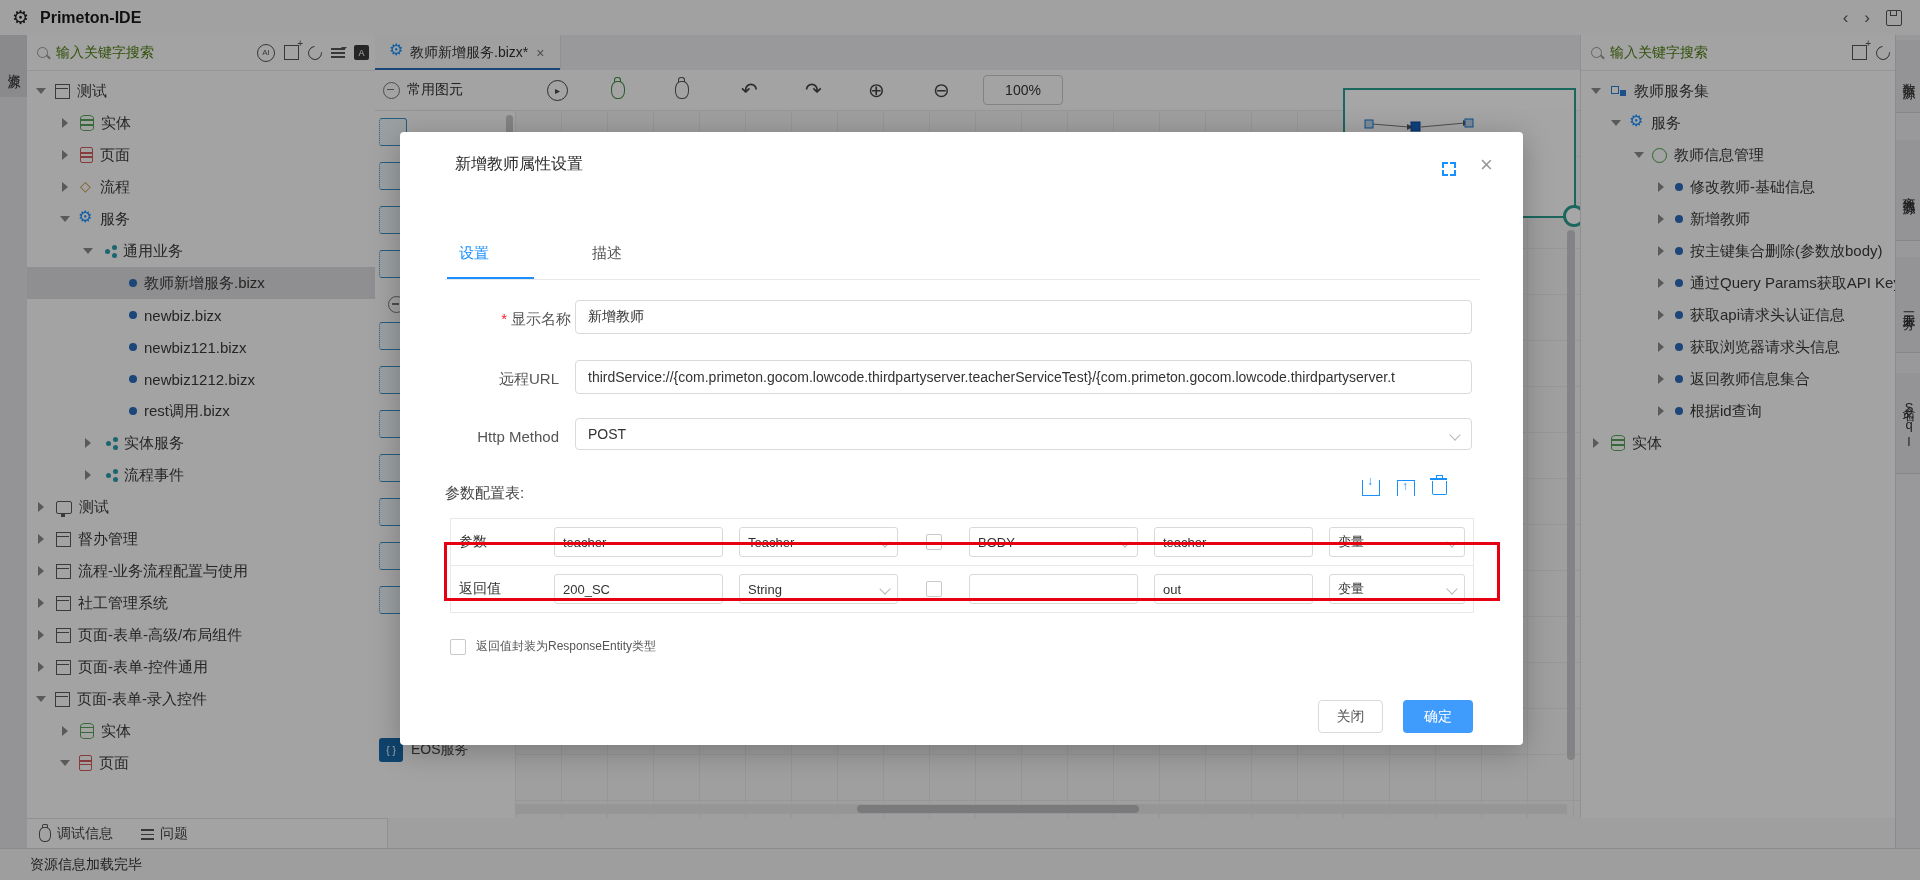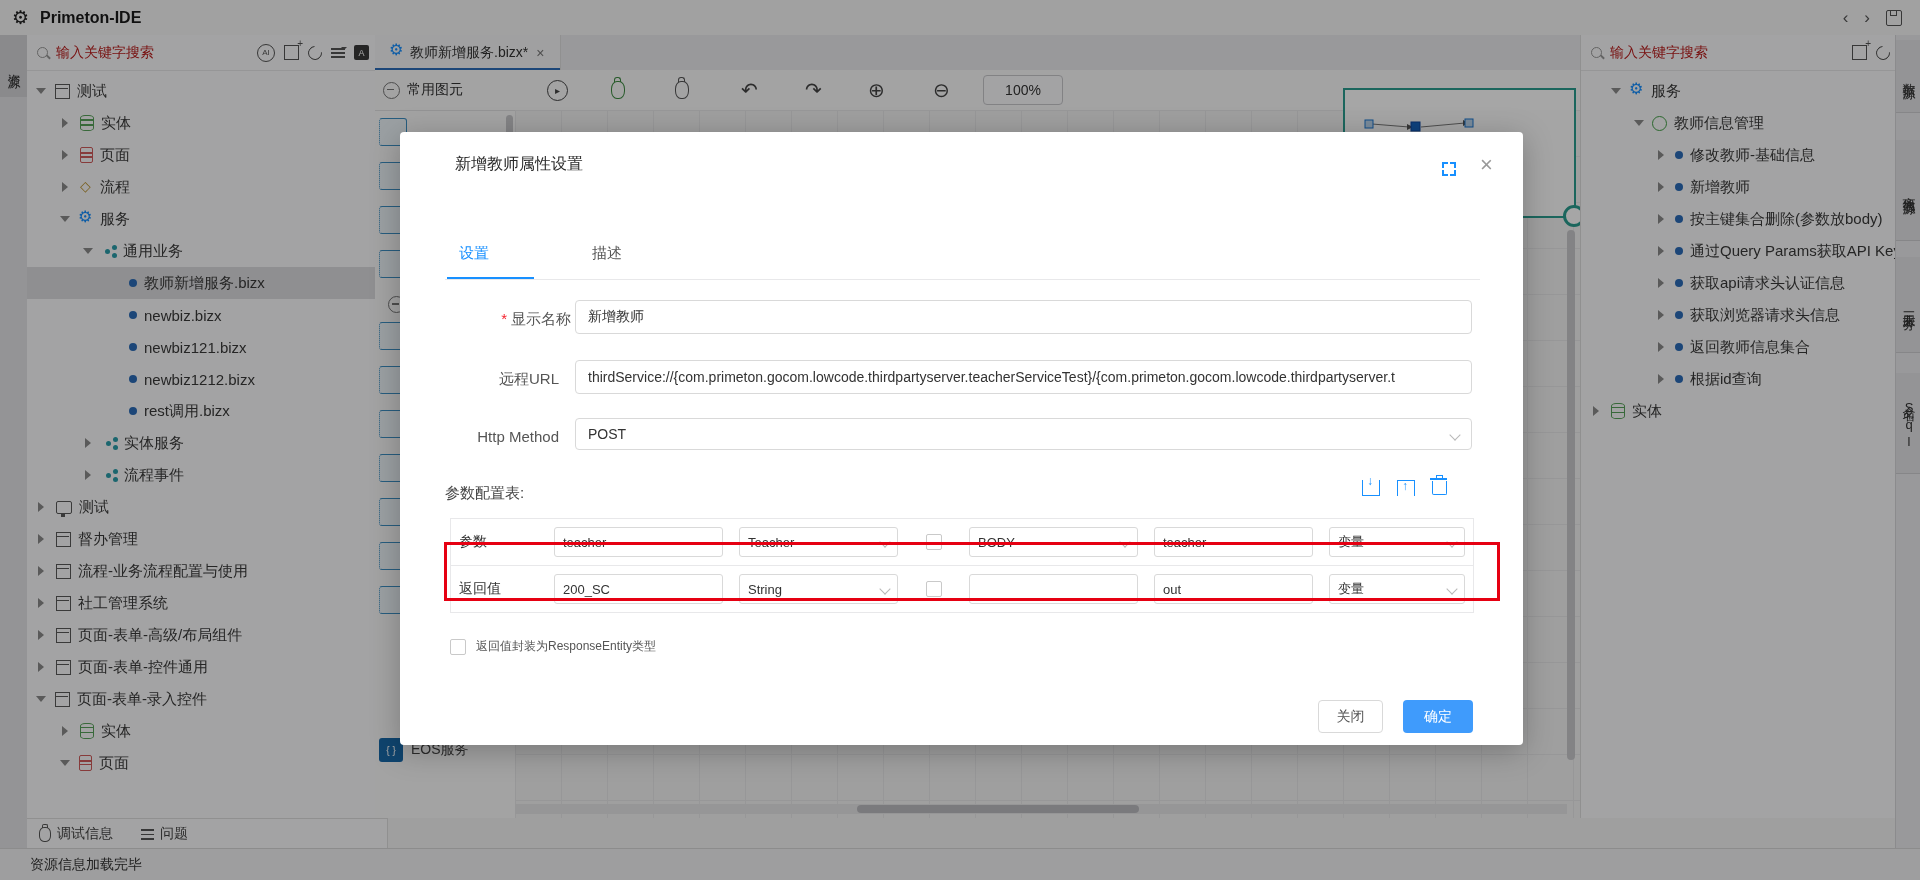--- a/index.html
+++ b/index.html
@@ -20,21 +20,21 @@
   .left-rail{left:0;top:35px;width:27px;height:813px;background:#e3e3e6;border-right:1px solid #d0d0d3;}
   .left-rail-tab{position:absolute;left:0;top:0;width:27px;height:62px;background:#d4d4d8;
                  writing-mode:vertical-rl;text-orientation:upright;display:flex;align-items:center;justify-content:center;
                  font-size:13px;color:#333;letter-spacing:3px;}
 
   
   .left-panel{left:27px;top:35px;width:348px;height:783px;background:#fbfbfc;border-right:1px solid #ddd;overflow:hidden;}
   .panel-search{height:35px;border-bottom:1px solid #e6e6e8;display:flex;align-items:center;position:relative;}
   .search-glyph{width:9px;height:9px;border:1.5px solid #999;border-radius:50%;position:relative;margin:0 8px 0 10px;flex:none;}
   .search-glyph::after{content:"";position:absolute;left:8px;top:8px;width:5px;height:1.5px;background:#999;transform:rotate(45deg);}
-  .search-ph{font-size:14px;color:#b91c1c;white-space:nowrap;overflow:hidden;}
+  .search-ph{font-size:14px;color:#4d7c0f;white-space:nowrap;overflow:hidden;}
   .hdr-icons{position:absolute;right:6px;top:0;height:35px;display:flex;align-items:center;gap:9px;}
   .ai-ic{width:16px;height:16px;border:1.4px solid #555;border-radius:50%;font-size:8px;display:flex;align-items:center;justify-content:center;color:#555;}
   .cubeplus-ic{width:13px;height:13px;border:1.4px solid #555;position:relative;}
   .cubeplus-ic::after{content:"+";position:absolute;right:-5px;top:-8px;font-size:10px;color:#555;}
   .refresh-ic{width:12px;height:12px;border:1.6px solid #555;border-radius:50%;border-top-color:transparent;transform:rotate(40deg);}
   .filter-ic{width:14px;height:10px;background:linear-gradient(#555 0 2px,transparent 2px 4px,#555 4px 6px,transparent 6px 8px,#555 8px 10px);position:relative;}
   .filter-ic::after{content:"";position:absolute;right:-2px;top:-1px;border:3px solid transparent;border-top-color:#555;}
   .translate-ic{width:15px;height:15px;background:#3a3a3a;border-radius:2px;color:#fff;font-size:9px;display:flex;align-items:center;justify-content:center;}
 
   
@@ -415,20 +415,25 @@
     <div class="panel-search">
       <span class="search-glyph"></span>
       <span class="search-ph">输入关键字搜索</span>
       <span class="hdr-icons">
         <span class="cubeplus-ic"></span>
         <span class="refresh-ic"></span>
       </span>
     </div>
     <div class="tree" style="top:40px;">
 
+    <div class="tree-row lv0">
+          <span data-icon="arrow-down-icon"></span>
+          <span data-icon="component-icon"></span>
+          <span class="tree-label">教师服务集</span>
+        </div>
         <div class="tree-row lv1">
           <span data-icon="arrow-down-icon"></span>
           <span data-icon="gear-icon"></span>
           <span class="tree-label">服务</span>
         </div>
         <div class="tree-row lv2">
           <span data-icon="arrow-down-icon"></span>
           <span data-icon="api-icon"></span>
           <span class="tree-label">教师信息管理</span>
         </div>

